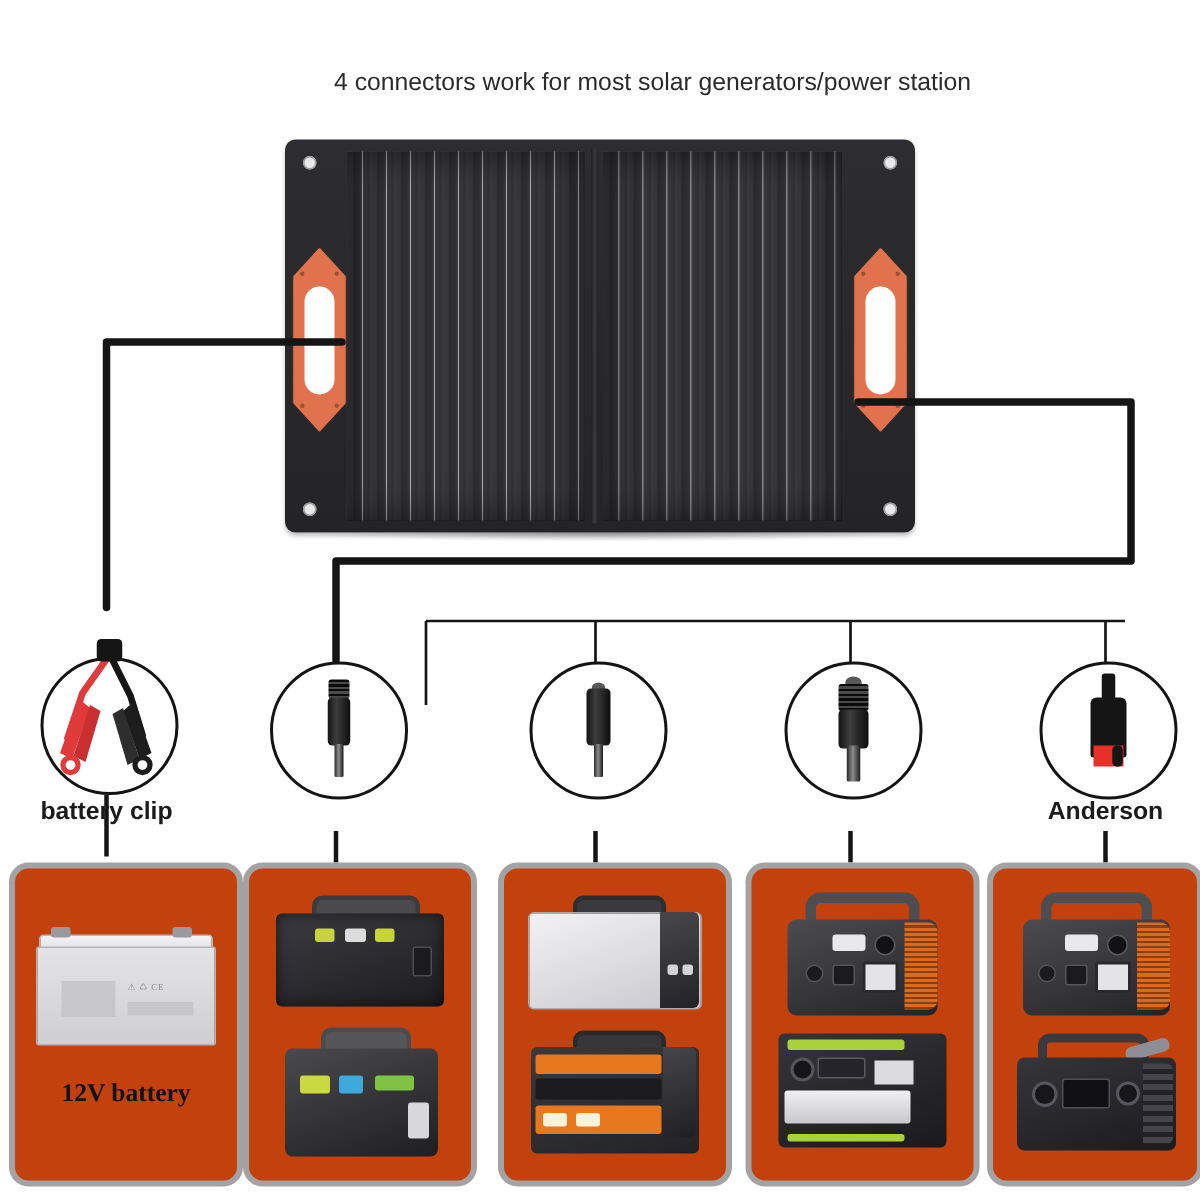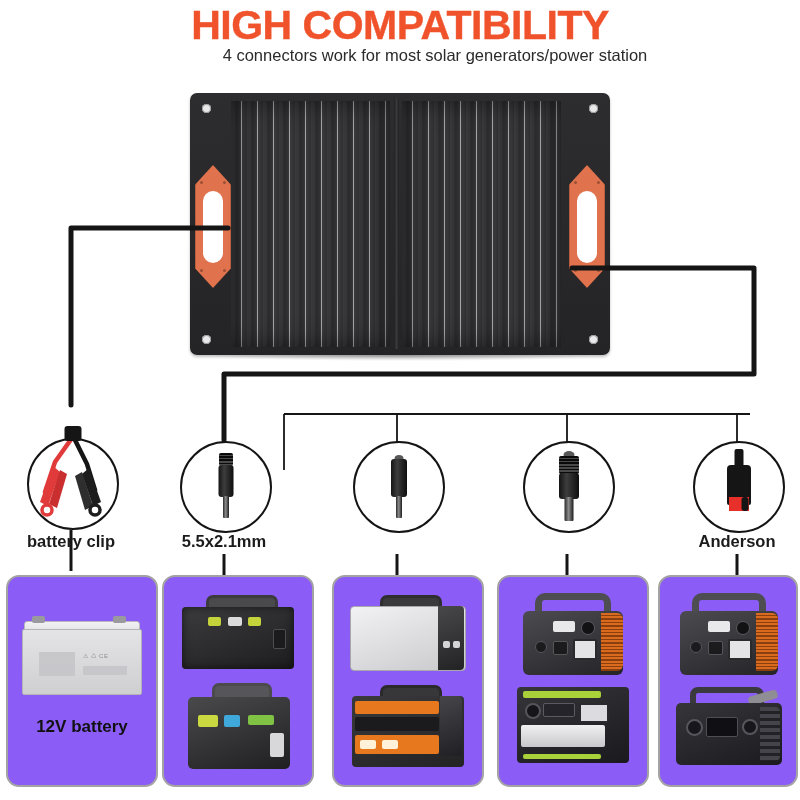--- a/index.html
+++ b/index.html
@@ -70,22 +70,22 @@
   
   .and-body{position:absolute;left:50%;transform:translateX(-50%);
       background:#151515;border-radius:3px;}
   .and-red{position:absolute;left:50%;transform:translateX(-50%);
       background:#e8302a;}
 
   
   .clipwrap{position:absolute;left:0;top:0;width:88px;height:88px;}
 
   
-  .box{position:absolute;border:2px solid #a3a3a3;border-radius:13px;
-       background:#8b5cf6;}
+  .box{position:absolute;border:4px solid #a3a3a3;border-radius:13px;
+       background:#c2410c;font-family:Liberation Serif, serif;}
   .boxlabel{position:absolute;width:100%;text-align:center;
        font-size:17px;font-weight:bold;color:#111;}
 
   
   .batt{position:absolute;}
   .batt-body{position:absolute;left:0;top:14px;width:100%;height:64px;
       background:linear-gradient(180deg,#e4e4e6,#cfcfd2);
       border:1px solid #b4b4b8;border-radius:2px;}
   .batt-top{position:absolute;left:2px;top:6px;width:calc(100% - 4px);height:16px;
       background:linear-gradient(180deg,#f2f2f4,#d8d8db);
@@ -101,21 +101,20 @@
   .ps-handle{position:absolute;border-radius:7px 7px 3px 3px;}
   .ps-port{position:absolute;border-radius:2px;}
   .ps-vent{position:absolute;border-radius:2px;
       background:repeating-linear-gradient(180deg,#d96a1e 0 2px,#8a3f0e 2px 3.4px);}
 </style>
 </head>
 <body>
 
 <div id="stage">
 
-  <div class="title">HIGH COMPATIBILITY</div>
   <div class="subtitle">4 connectors work for most solar generators/power station</div>
 
   <div class="panel-shadow"></div>
   <div class="panel">
     <div class="pgrommet pg-tl"></div>
     <div class="pgrommet pg-tr"></div>
     <div class="pgrommet pg-bl"></div>
     <div class="pgrommet pg-br"></div>
     <div class="cells left"></div>
     <div class="fold"></div>
@@ -171,21 +170,20 @@
   </div>
   <div class="conn-label" style="left:-4px;top:532px;">battery clip</div>
 
   <div class="conn" style="left:180px;top:441px;">
     <div class="plug" style="top:10px;width:40px;height:70px;">
       <div class="ribs" style="top:0;width:14px;height:13px;"></div>
       <div class="barrel" style="top:12px;width:15px;height:32px;"></div>
       <div class="pin" style="top:43px;width:6px;height:22px;"></div>
     </div>
   </div>
-  <div class="conn-label" style="left:149px;top:532px;">5.5x2.1mm</div>
 
   <div class="conn" style="left:353px;top:441px;">
     <div class="plug" style="top:12px;width:40px;height:68px;">
       <div class="tiphole" style="top:0;width:9px;height:7px;"></div>
       <div class="barrel" style="top:4px;width:16px;height:38px;"></div>
       <div class="pin" style="top:41px;width:6px;height:22px;"></div>
     </div>
   </div>
 
   <div class="conn" style="left:523px;top:441px;">

